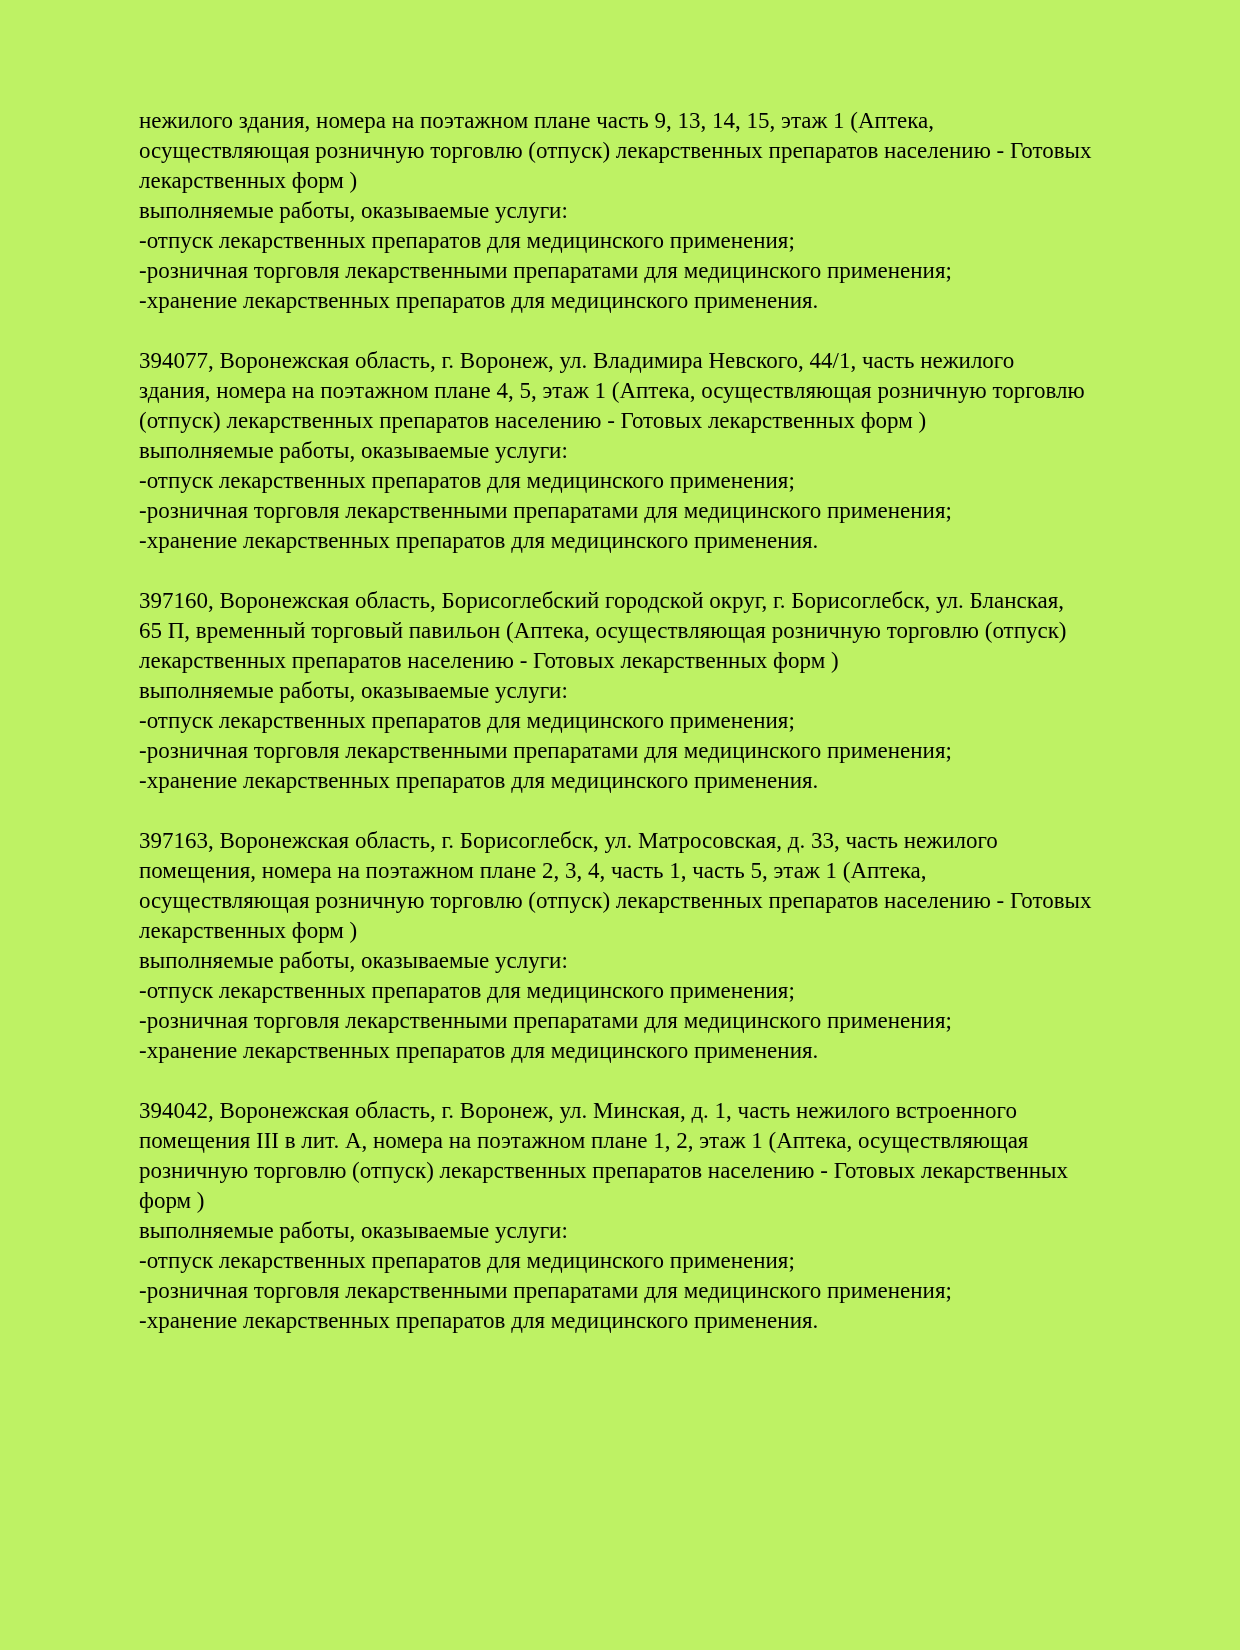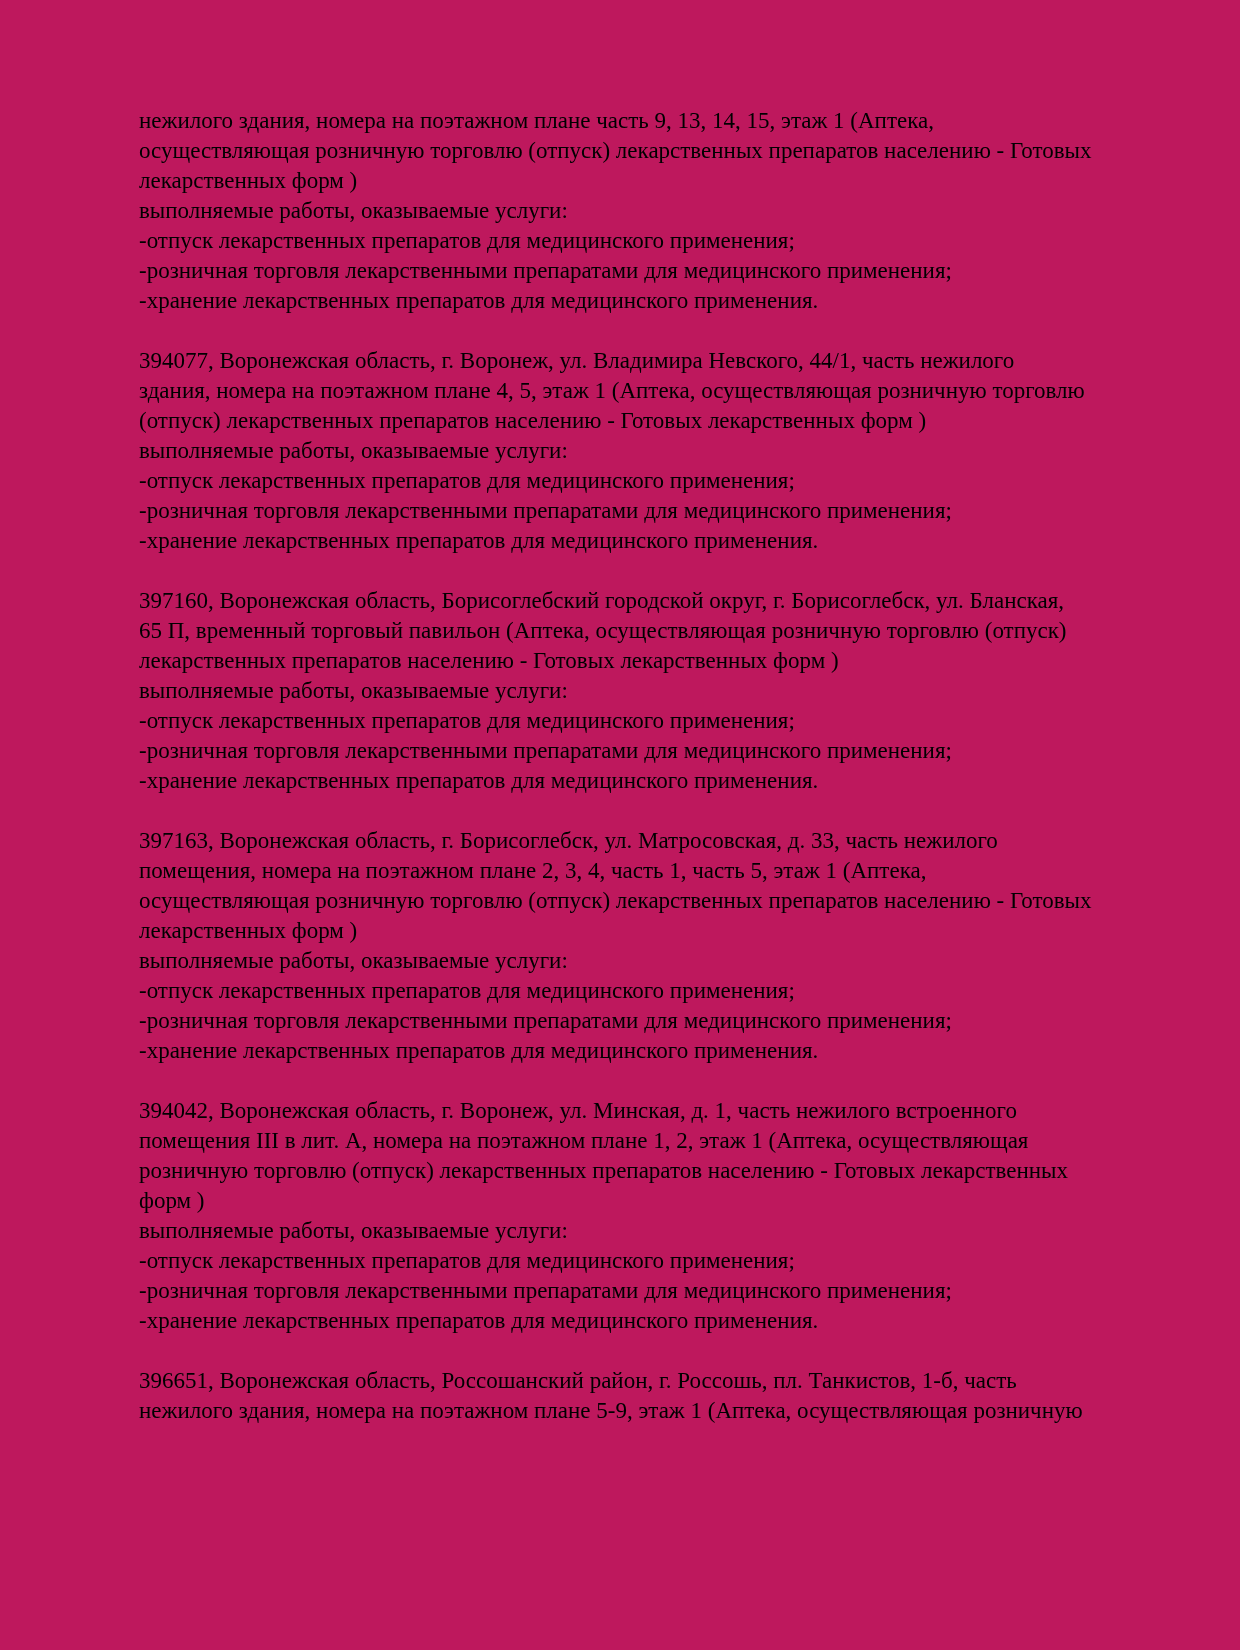--- a/index.html
+++ b/index.html
@@ -4,21 +4,21 @@
 <style>
   html, body {
     margin: 0;
     padding: 0;
     background: #ffffff;
   }
   .page {
     position: relative;
     width: 1240px;
     height: 1650px;
-    background: #be185d;
+    background: #bef264;
     overflow: hidden;
   }
   .doc-content {
     position: absolute;
     left: 139px;
     top: 106px;
     width: 1061px;
     font-family: "Liberation Serif", "DejaVu Serif", serif;
     font-size: 23px;
     line-height: 30px;
@@ -64,16 +64,14 @@
 -розничная торговля лекарственными препаратами для медицинского применения;
 -хранение лекарственных препаратов для медицинского применения.</div>
     <div class="text-block">394042, Воронежская область, г. Воронеж, ул. Минская, д. 1, часть нежилого встроенного
 помещения III в лит. А, номера на поэтажном плане 1, 2, этаж 1 (Аптека, осуществляющая
 розничную торговлю (отпуск) лекарственных препаратов населению - Готовых лекарственных
 форм )
 выполняемые работы, оказываемые услуги:
 -отпуск лекарственных препаратов для медицинского применения;
 -розничная торговля лекарственными препаратами для медицинского применения;
 -хранение лекарственных препаратов для медицинского применения.</div>
-    <div class="text-block">396651, Воронежская область, Россошанский район, г. Россошь, пл. Танкистов, 1-б, часть
-нежилого здания, номера на поэтажном плане 5-9, этаж 1 (Аптека, осуществляющая розничную</div>
   </div>
 </div>
 
 </body></html>

